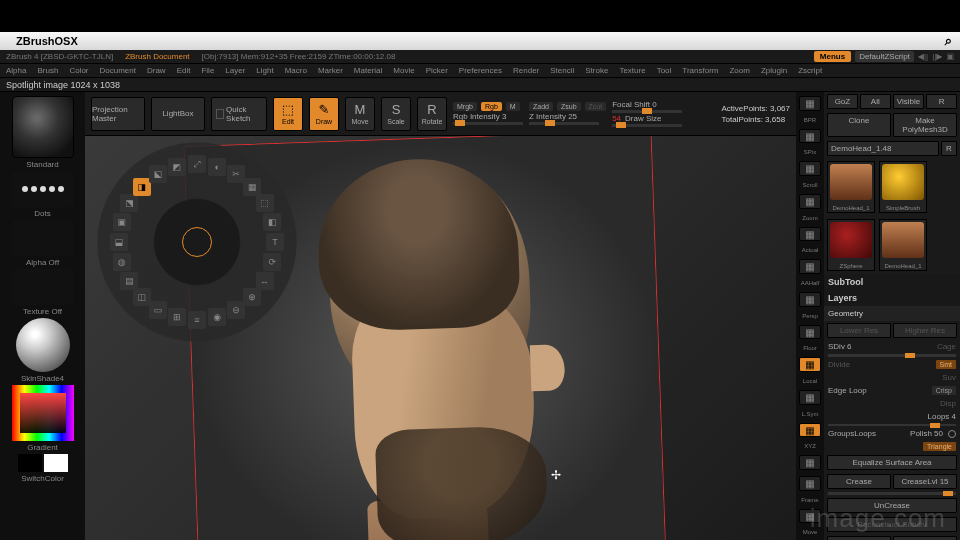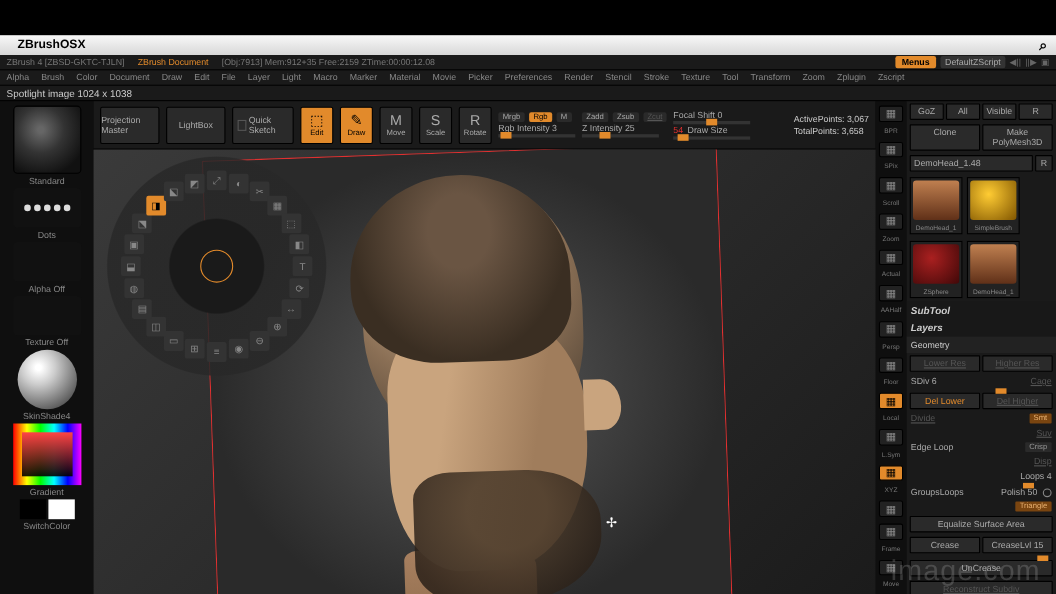--- a/index.html
+++ b/index.html
@@ -86,27 +86,27 @@
 .ui-ico.act { background:#e28a2b; color:#000; }
 .ui-lbl { font-size:6px; color:#777; text-align:center; }
 
 
 .r-row { display:flex; gap:2px; padding:2px 3px; }
 .r-btn { flex:1; background:#2a2a2a; border:1px solid #000; font-size:8px; padding:2px 3px; text-align:center; color:#aaa; border-radius:1px; }
 .r-thumbs { display:flex; gap:4px; padding:3px; }
 .thumb { width:48px; height:52px; background:#222; border:1px solid #000; position:relative; }
 .thumb .timg { position:absolute; inset:2px 2px 12px 2px; border-radius:3px; }
 .thumb .tlbl { position:absolute; bottom:0; left:0; right:0; font-size:6px; text-align:center; color:#888; padding:1px 0; }
-.r-head { font-size:9px; color:#ccc; padding:3px 4px; font-weight:bold; background:#181818;font-style:italic; }
+.r-head { font-size:9px; color:#ccc; padding:3px 4px; font-weight:bold; background:#181818; }
 .r-sub { font-size:8px; color:#ccc; padding:3px 4px; background:#222; }
 .r-slider { height:3px; background:#333; position:relative; margin:1px 4px; }
 .r-slider .k { position:absolute; width:10px; height:5px; background:#e28a2b; top:-1px; }
 .r-line { display:flex; padding:2px 4px; gap:2px; font-size:8px; align-items:center; }
 .r-line .fill { flex:1; }
-.dim { color:#555;text-decoration:underline; }
+.dim { color:#555; }
 .pill { background:#2a2a2a; padding:1px 4px; font-size:7px; border-radius:1px; color:#999; }
 .pill.o { background:#7a4510; color:#e8b070; }
 .watermark { position:absolute; right:14px; bottom:6px; font-size:26px; color:rgba(180,180,180,0.25); font-weight:300; letter-spacing:1px; }
 </style>
 </head>
 <body>
 
 <div class="mac-bar">
   <span class="apple"></span>
   <span>ZBrushOSX</span>
@@ -378,24 +378,20 @@
         <div class="r-btn dim">Higher Res</div>
       </div>
     <div class="r-line">
         <span>SDiv 6</span>
         <span class="fill"></span>
         <span class="dim">Cage</span>
       </div>
     <div class="r-slider">
         <div class="k" style="left:60%"></div>
       </div>
-    <div class="r-row">
-        <div class="r-btn" style="color:#e28a2b">Del Lower</div>
-        <div class="r-btn dim">Del Higher</div>
-      </div>
     <div class="r-line">
         <span class="dim">Divide</span>
         <span class="fill"></span>
         <span class="pill o">Smt</span>
       </div>
     <div class="r-line">
         <span class="fill"></span>
         <span class="dim">Suv</span>
       </div>
     <div class="r-line">

